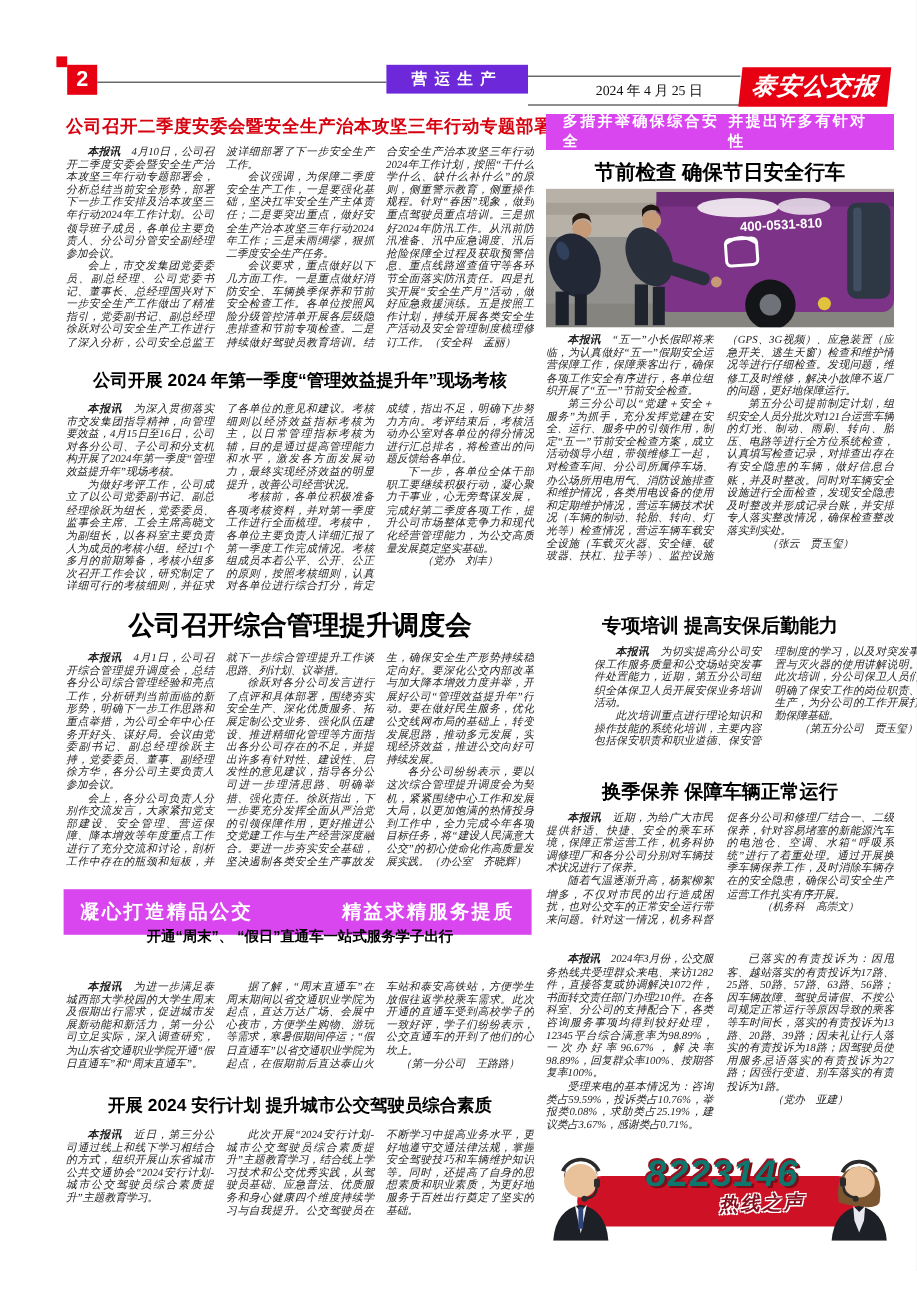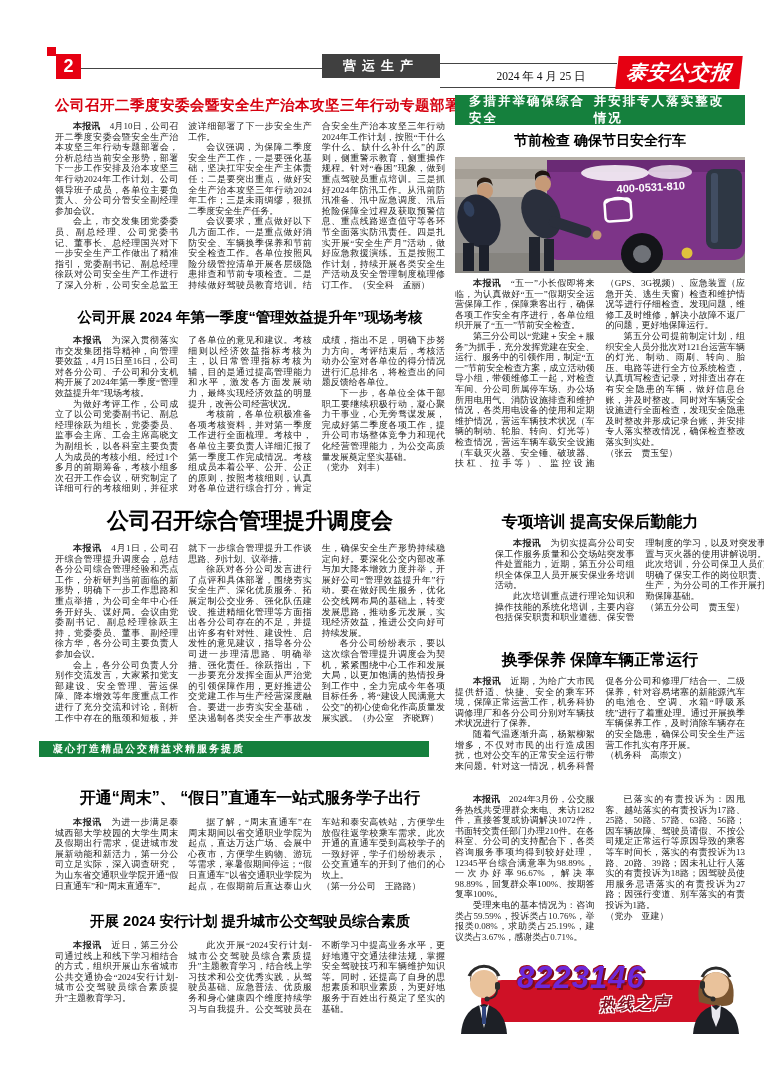--- a/index.html
+++ b/index.html
@@ -7,51 +7,51 @@
         font-family:"Liberation Serif",serif;color:#1c1c1c;overflow:hidden;}
   .abs{position:absolute;}
   
   .sq-small{left:47px;top:47px;width:9px;height:9px;background:#e60012;}
   .pagenum{left:56px;top:54px;width:25px;height:25px;background:#e60012;color:#fff;
            font:bold 18px/25px "Liberation Sans",sans-serif;text-align:center;}
   .rule{background:#444;height:1px;}
   .ruleA{left:81px;top:68px;width:241px;}
   .ruleB{left:440px;top:63px;width:177px;}
   .ruleC{left:440px;top:87px;width:177px;}
-  .secbox{left:322px;top:54px;width:118px;height:24px;background:#404040;color:#fff;
+  .secbox{left:322px;top:54px;width:118px;height:24px;background:#6d28d9;color:#fff;
           font:bold 13px/24px "Liberation Sans",sans-serif;text-align:center;letter-spacing:6px;}
   .date{left:470px;top:67px;width:142px;height:18px;font:11.5px/18px "Liberation Serif",serif;
         text-align:center;color:#111;}
   .masthead{left:617px;top:56px;width:124px;height:33px;background:#e60012;color:#fff;
             font:bold italic 20px/33px "Liberation Serif",serif;text-align:center;
             letter-spacing:1px;transform:skewX(-6deg);}
   
-  .redbanner{background:#15803d;color:#fff;font:bold 13px "Liberation Sans",sans-serif;
-             display:flex;align-items:center;justify-content:flex-start;padding:0 14px;
+  .redbanner{background:#d946ef;color:#fff;font:bold 13px "Liberation Sans",sans-serif;
+             display:flex;align-items:center;justify-content:space-between;padding:0 14px;
              letter-spacing:2px;}
   
   .hl{font-family:"Liberation Sans",sans-serif;font-weight:bold;color:#000;
       text-align:center;white-space:nowrap;}
   .titleRed{color:#d6000f;font:bold 14.5px "Liberation Serif",serif;text-align:center;
             letter-spacing:0.5px;white-space:nowrap;}
   
   .art{font-size:9px;line-height:10.6px;text-align:justify;overflow:hidden;color:#222;}
   .cols3{column-count:3;column-gap:10px;}
   .cols2{column-count:2;column-gap:11px;}
-  .art p{margin:0;text-indent:2em;}
-  .art p.sign{text-align:left;text-indent:0;}
+  .art p{margin:0;text-indent:2em;font-style:italic;}
+  .art p.sign{text-align:center;text-indent:0;}
   .lead{font-weight:bold;}
   
   .photo{left:455px;top:157px;width:290px;height:116px;overflow:hidden;}
   
   .hot{left:455px;top:960px;width:290px;height:75px;}
   .hotbar{position:absolute;left:26px;top:20px;width:238px;height:42px;background:#cf1126;
           border-radius:22px;}
-  .hotnum{position:absolute;left:62px;top:0px;width:170px;
-          font:bold italic 31px/36px "Liberation Sans",sans-serif;color:#6d28d9;
+  .hotnum{position:absolute;left:62px;top:0px;width:170px;text-align:center;
+          font:bold italic 31px/36px "Liberation Sans",sans-serif;color:#0f766e;
           text-shadow:2px 2px 0 #7e0d18, -1px -1px 0 #a01020;letter-spacing:1px;}
   .hotlabel{position:absolute;left:120px;top:34px;width:120px;text-align:center;
             font:bold italic 16px/20px "Liberation Sans",sans-serif;color:#8a1020;
             text-shadow:1px 1px 0 #fff,-1px -1px 0 #fff,1px -1px 0 #fff,-1px 1px 0 #fff;
             transform:rotate(-2deg);letter-spacing:2px;}
   .op{position:absolute;top:2px;width:62px;height:72px;}
   .opL{left:-2px;} .opR{right:-2px;}
 </style>
 </head>
 <body>
@@ -88,47 +88,47 @@
 
   <div class="abs hl" style="left:55px;top:506px;width:390px;font-size:22px;">公司召开综合管理提升调度会</div>
 
   <div class="abs art cols3" style="left:55px;top:543px;width:390px;height:191px;">
     <p><b class="lead">本报讯　</b><span>4月1日，公司召开综合管理提升调度会，总结各分公司综合管理经验和亮点工作，分析研判当前面临的新形势，明确下一步工作思路和重点举措，为公司全年中心任务开好头、谋好局。会议由党委副书记、副总经理徐跃主持，党委委员、董事、副经理徐方华，各分公司主要负责人参加会议。</span></p>
     <p>会上，各分公司负责人分别作交流发言，大家紧扣党支部建设、安全管理、营运保障、降本增效等年度重点工作进行了充分交流和讨论，剖析工作中存在的瓶颈和短板，并就下一步综合管理提升工作谈思路、列计划、议举措。</p>
     <p>徐跃对各分公司发言进行了点评和具体部署，围绕夯实安全生产、深化优质服务、拓展定制公交业务、强化队伍建设、推进精细化管理等方面指出各分公司存在的不足，并提出许多有针对性、建设性、启发性的意见建议，指导各分公司进一步理清思路、明确举措、强化责任。徐跃指出，下一步要充分发挥全面从严治党的引领保障作用，更好推进公交党建工作与生产经营深度融合。要进一步夯实安全基础，坚决遏制各类安全生产事故发生，确保安全生产形势持续稳定向好。要深化公交内部改革与加大降本增效力度并举，开展好公司“管理效益提升年”行动。要在做好民生服务，优化公交线网布局的基础上，转变发展思路，推动多元发展，实现经济效益，推进公交向好可持续发展。</p>
     <p>各分公司纷纷表示，要以这次综合管理提升调度会为契机，紧紧围绕中心工作和发展大局，以更加饱满的热情投身到工作中，全力完成今年各项目标任务，将“建设人民满意大公交”的初心使命化作高质量发展实践。（办公室　齐晓辉）</p>
   </div>
 
-  <div class="abs redbanner" style="left:39px;top:741px;width:362px;height:16px;font-size:10px;">
+  <div class="abs redbanner" style="left:53px;top:741px;width:362px;height:38px;font-size:16px;">
     <span>凝心打造精品公交</span>
     <span>精益求精服务提质</span>
   </div>
 
-  <div class="abs hl" style="left:55px;top:788px;width:390px;font-size:16px;">开通“周末”、 “假日”直通车一站式服务学子出行</div>
+  <div class="abs hl" style="left:55px;top:772px;width:390px;font-size:12px;">开通“周末”、 “假日”直通车一站式服务学子出行</div>
 
   <div class="abs art cols3" style="left:55px;top:817px;width:390px;height:80px;">
     <p><b class="lead">本报讯　</b><span>为进一步满足泰城西部大学校园的大学生周末及假期出行需求，促进城市发展新动能和新活力，第一分公司立足实际，深入调查研究，为山东省交通职业学院开通“假日直通车”和“周末直通车”。</span></p>
     <p>据了解，“周末直通车”在周末期间以省交通职业学院为起点，直达万达广场、会展中心夜市，方便学生购物、游玩等需求，寒暑假期间停运；“假日直通车”以省交通职业学院为起点，在假期前后直达泰山火车站和泰安高铁站，方便学生放假往返学校乘车需求。此次开通的直通车受到高校学子的一致好评，学子们纷纷表示，公交直通车的开到了他们的心坎上。</p>
     <p class="sign">（第一分公司　王路路）</p>
   </div>
 
   <div class="abs hl" style="left:55px;top:912px;width:390px;font-size:14.5px;">开展 2024 安行计划 提升城市公交驾驶员综合素质</div>
 
   <div class="abs art cols3" style="left:55px;top:940px;width:390px;height:82px;">
     <p><b class="lead">本报讯　</b><span>近日，第三分公司通过线上和线下学习相结合的方式，组织开展山东省城市公共交通协会“2024安行计划-城市公交驾驶员综合素质提升”主题教育学习。</span></p>
     <p>此次开展“2024安行计划-城市公交驾驶员综合素质提升”主题教育学习，结合线上学习技术和公交优秀实践，从驾驶员基础、应急普法、优质服务和身心健康四个维度持续学习与自我提升。公交驾驶员在不断学习中提高业务水平，更好地遵守交通法律法规，掌握安全驾驶技巧和车辆维护知识等。同时，还提高了自身的思想素质和职业素质，为更好地服务于百姓出行奠定了坚实的基础。</p>
 
   </div>
 
   <div class="abs redbanner" style="left:455px;top:95px;width:262px;height:30px;font-size:12.5px;padding:0 14px;">
     <span>多措并举确保综合安全</span>
-    <span>并安排专人落实整改情况</span>
-  </div>
-
-  <div class="abs hl" style="left:455px;top:132px;width:290px;font-size:14px;">节前检查 确保节日安全行车</div>
+    <span>并提出许多有针对性</span>
+  </div>
+
+  <div class="abs hl" style="left:455px;top:132px;width:290px;font-size:17px;">节前检查 确保节日安全行车</div>
 
   <div class="abs photo">
     <svg width="290" height="116" viewBox="0 0 290 116">
       <rect x="0" y="0" width="290" height="40" fill="#b7b1a8"></rect>
       <rect x="0" y="12" width="95" height="10" fill="#a59f96"></rect>
       <rect x="0" y="40" width="290" height="76" fill="#92908d"></rect>
       <rect x="0" y="96" width="290" height="20" fill="#86847f"></rect>
 
       <rect x="92" y="3" width="198" height="100" rx="10" fill="#7d3488"></rect>
       <rect x="92" y="3" width="198" height="12" fill="#6a2a75"></rect>

